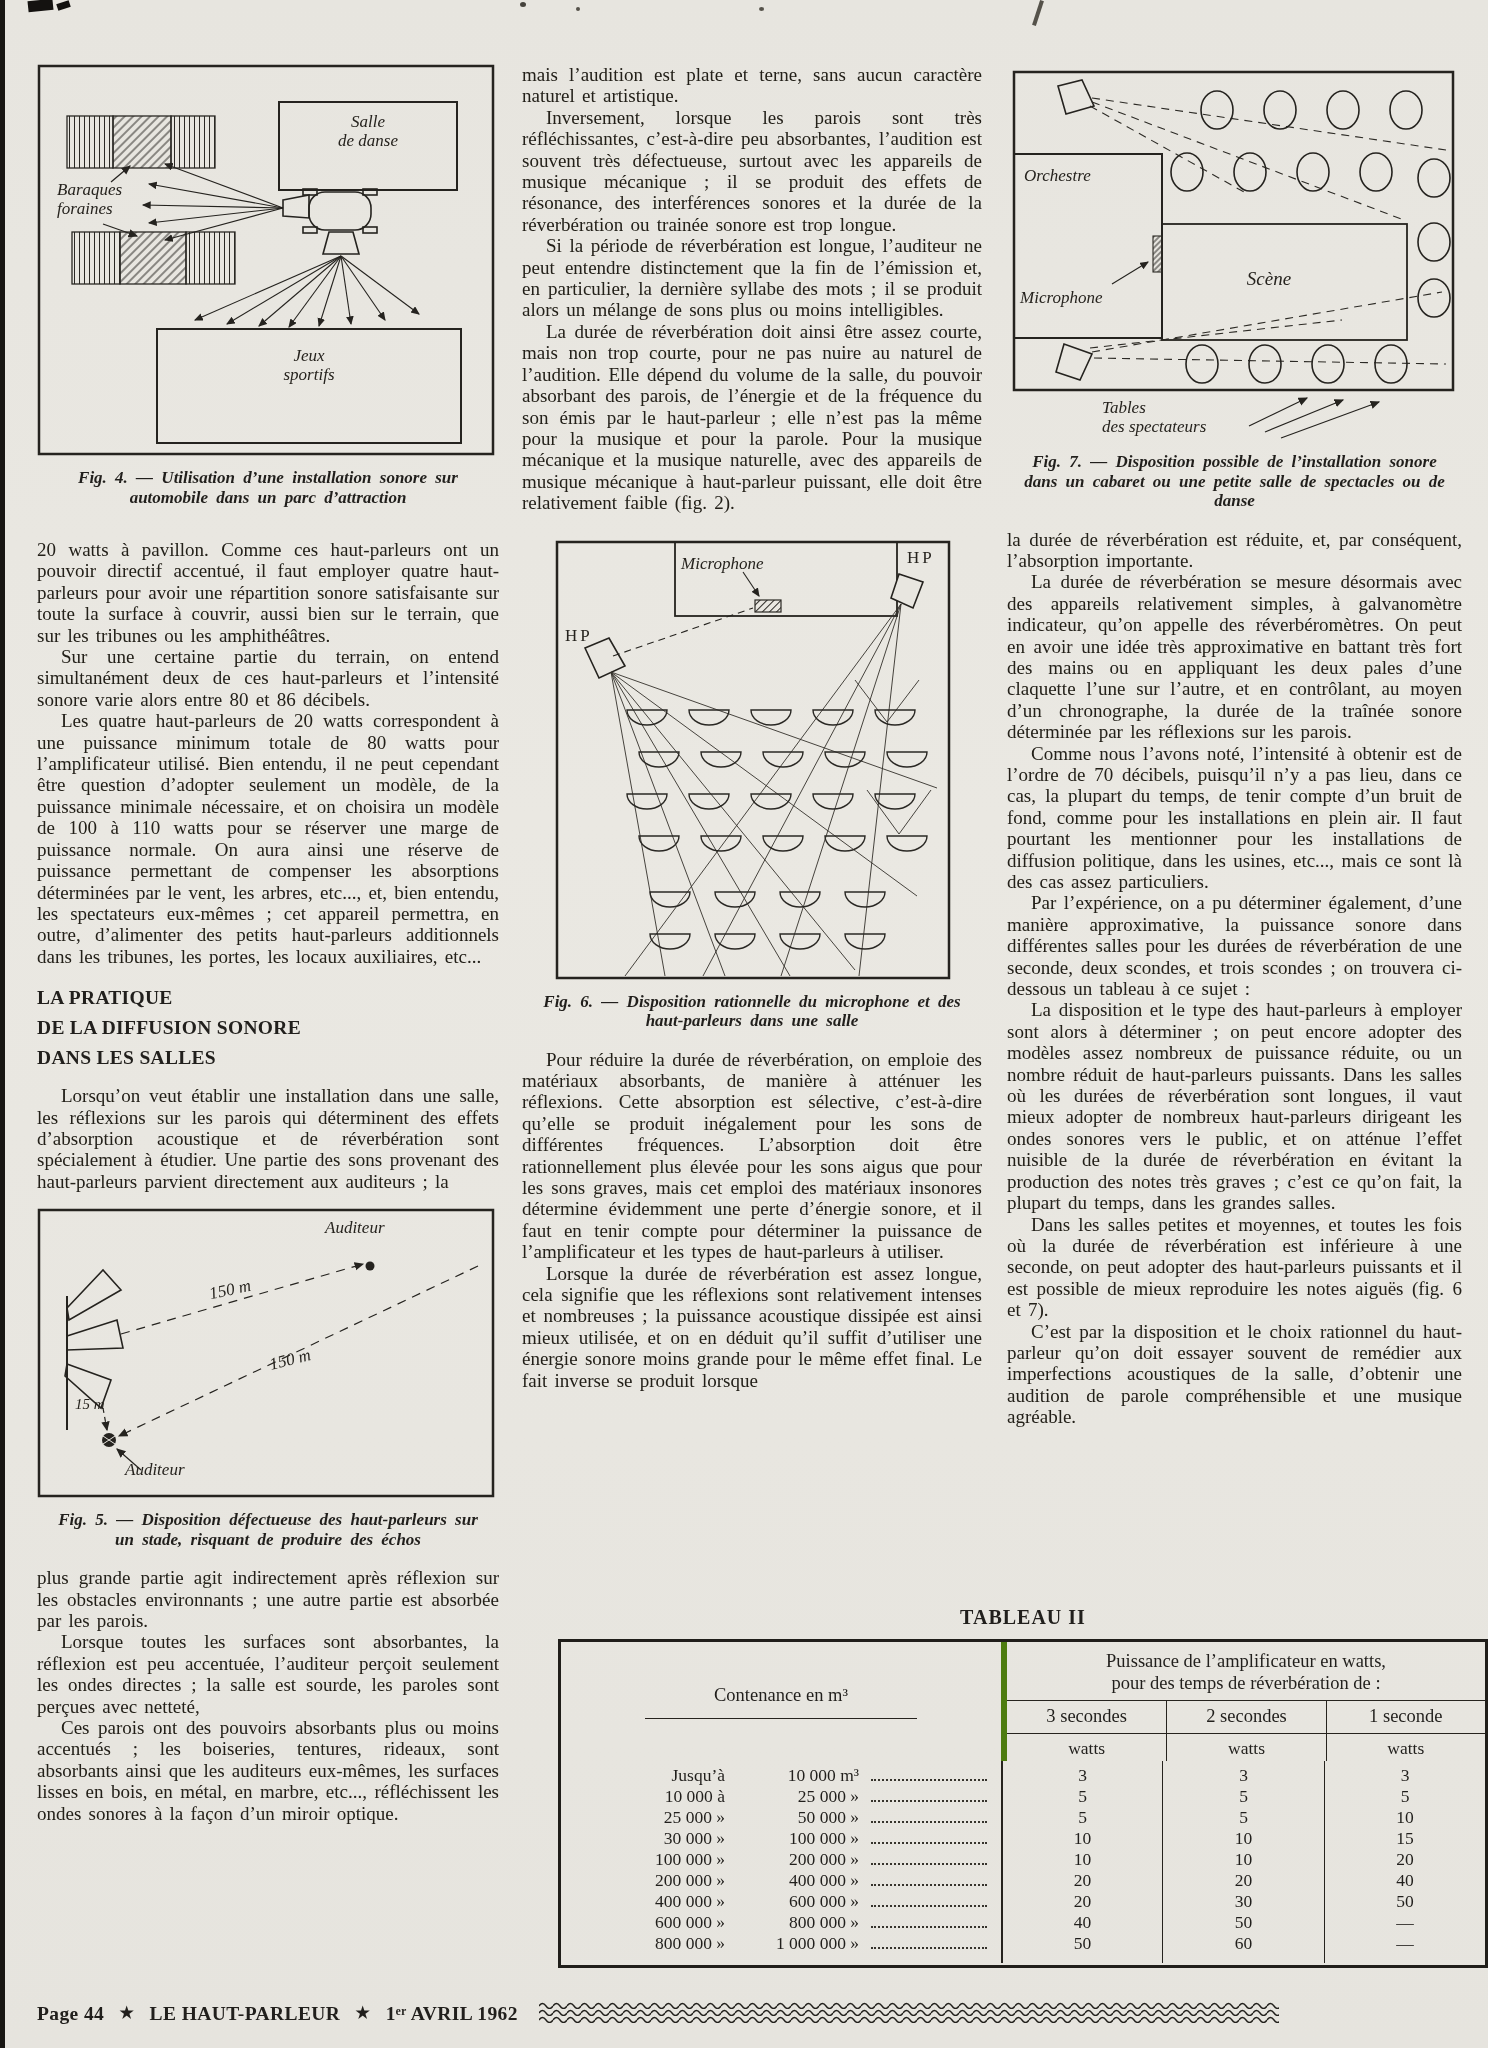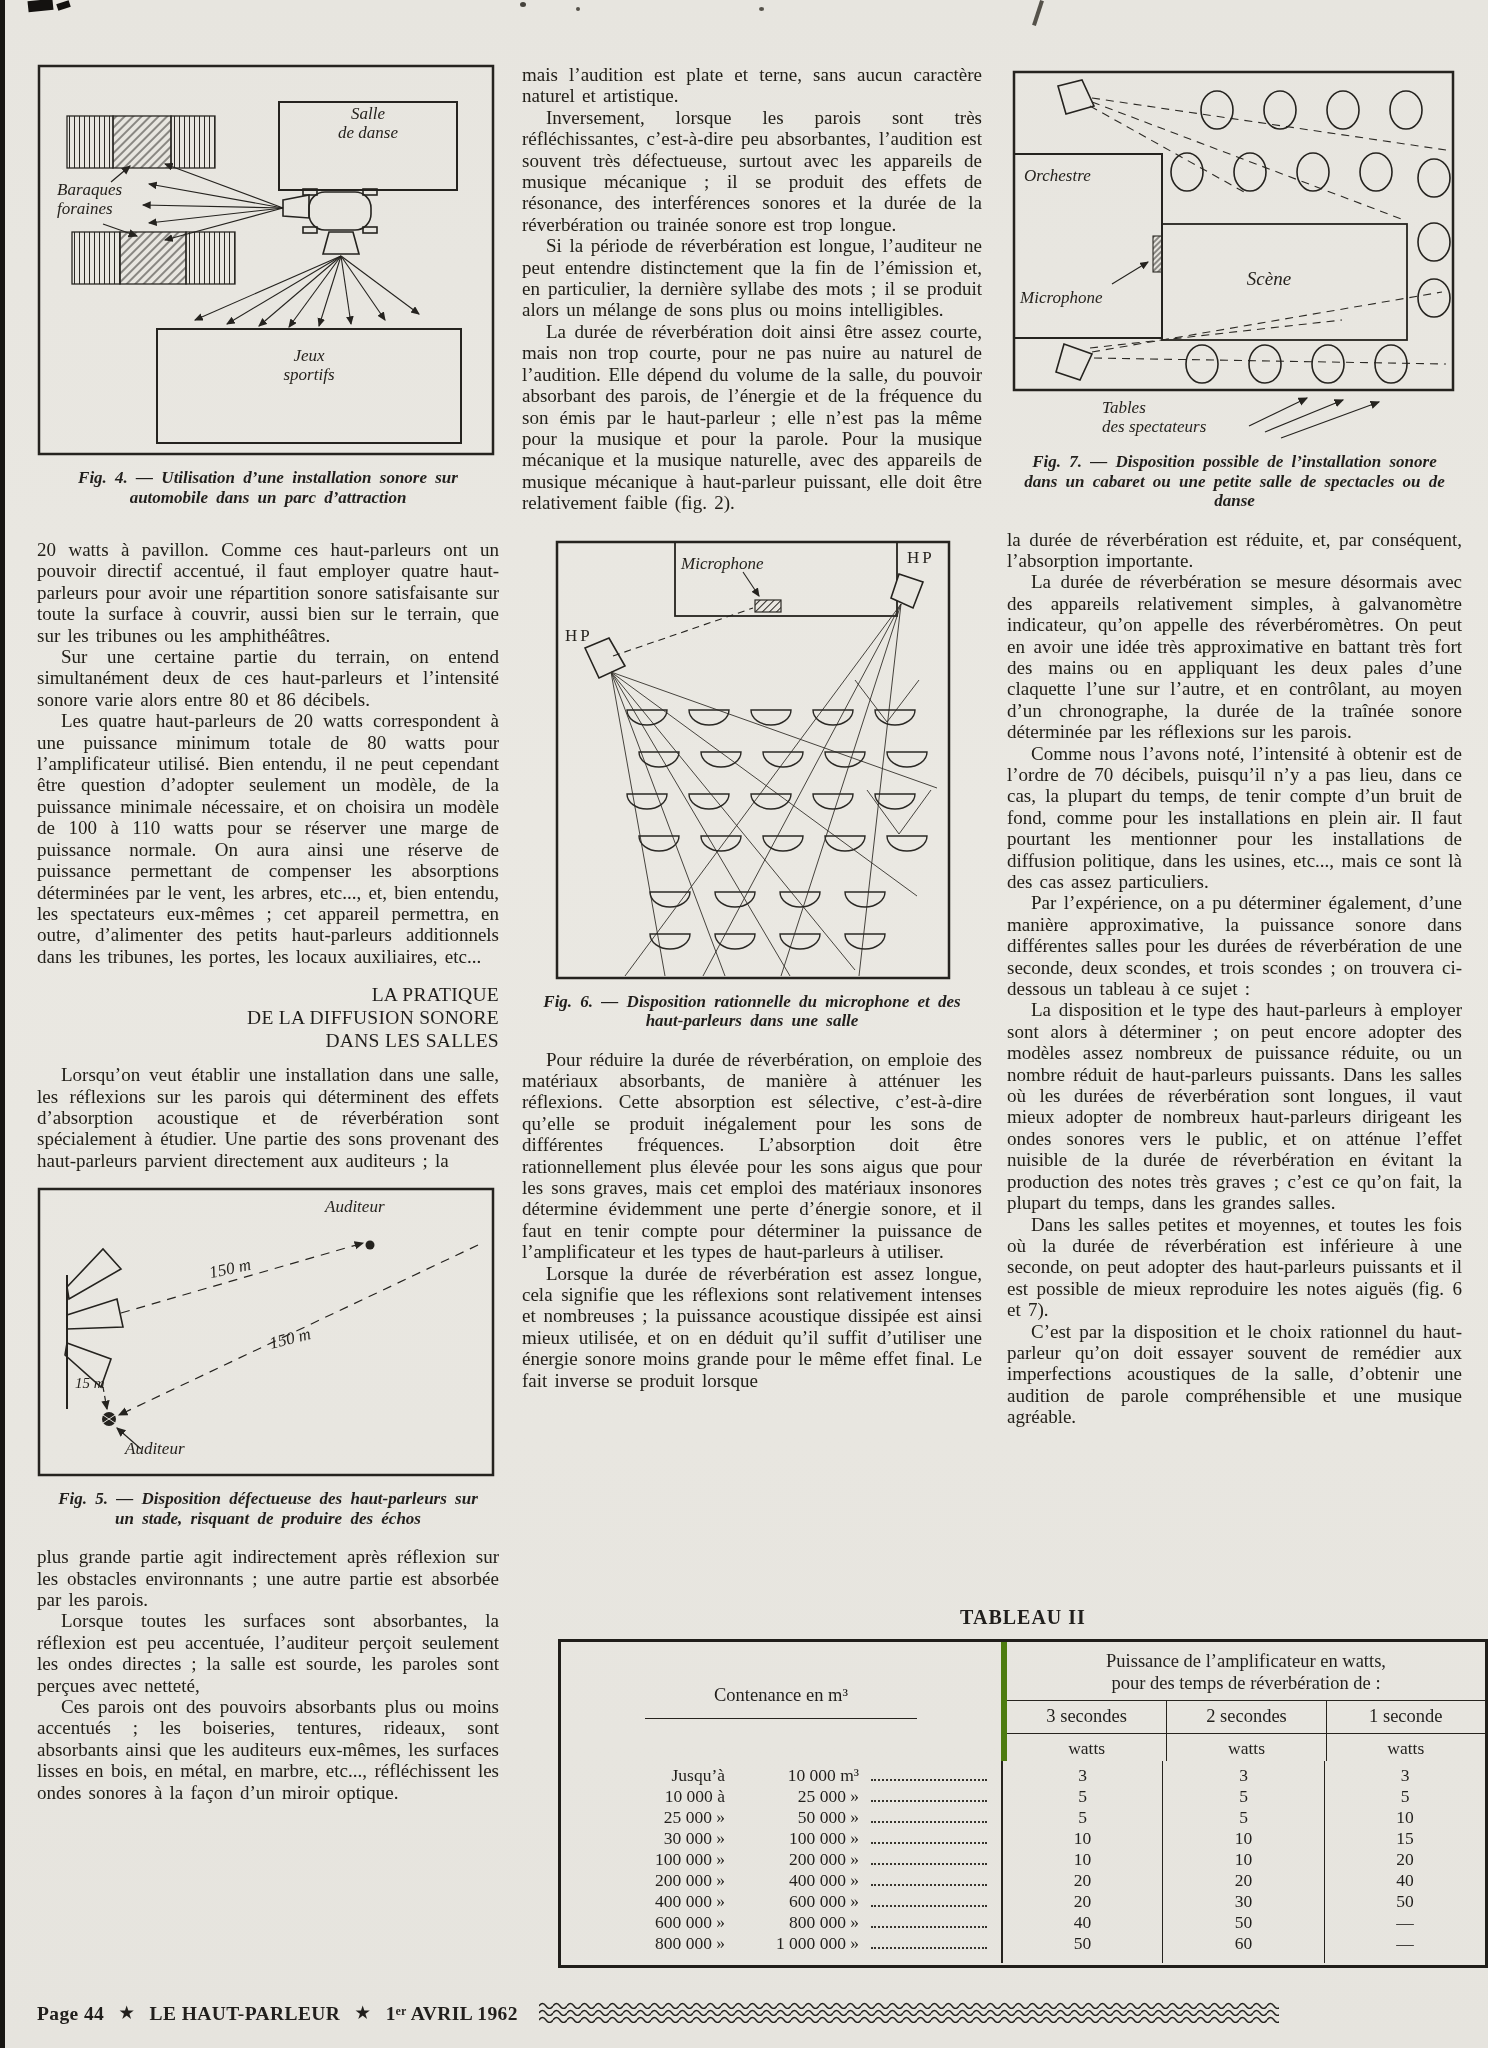--- a/index.html
+++ b/index.html
@@ -19,23 +19,23 @@
   p.body {
     font-size: 19px;
     line-height: 21.4px;
     text-align: justify;
     word-spacing: 2.5px;
     color: #232019;
   }
   p.body.ind { text-indent: 24px; }
   .heading {
     font-size: 19.5px;
-    line-height: 23px;
-    font-weight: normal;
-    text-align: right;
+    line-height: 30px;
+    font-weight: bold;
+    text-align: left;
     letter-spacing: .3px;
     margin: 16px 0 12px 0;
   }
   .prewrap { white-space: pre-line; }
   .figcap {
     font-style: italic;
     font-weight: bold;
     font-size: 17px;
     line-height: 19.5px;
     text-align: center;
@@ -171,21 +171,21 @@
         <line x1="304" y1="192" x2="222" y2="262" marker-end="url(#m4)"></line>
         <line x1="304" y1="192" x2="252" y2="263" marker-end="url(#m4)"></line>
         <line x1="304" y1="192" x2="282" y2="262" marker-end="url(#m4)"></line>
         <line x1="304" y1="192" x2="314" y2="260" marker-end="url(#m4)"></line>
         <line x1="304" y1="192" x2="348" y2="256" marker-end="url(#m4)"></line>
         <line x1="304" y1="192" x2="382" y2="250" marker-end="url(#m4)"></line>
       </g>
     </svg>
     <div class="fig-label prewrap" style="left:20px;top:116px;">Baraques
 foraines</div>
-    <div class="fig-label prewrap" style="left:242px;top:40px;width:178px;text-align:center;">Salle
+    <div class="fig-label prewrap" style="left:242px;top:48px;width:178px;text-align:center;">Salle
 de danse</div>
     <div class="fig-label prewrap" style="left:120px;top:282px;width:304px;text-align:center;">Jeux
 sportifs</div>
   </div>
   <p class="figcap">Fig. 4. — Utilisation d’une installation sonore sur automobile dans un parc d’attraction</p>
 
   <p class="body" style="margin-top:32px;">20 watts à pavillon. Comme ces haut-parleurs ont un pouvoir directif accentué, il faut employer quatre haut-parleurs pour avoir une répartition sonore satisfaisante sur toute la surface à couvrir, aussi bien sur le terrain, que sur les tribunes ou les amphithéâtres.</p>
   <p class="body ind">Sur une certaine partie du terrain, on entend simultanément deux de ces haut-parleurs et l’intensité sonore varie alors entre 80 et 86 décibels.</p>
   <p class="body ind">Les quatre haut-parleurs de 20 watts correspondent à une puissance minimum totale de 80 watts pour l’amplificateur utilisé. Bien entendu, il ne peut cependant être question d’adopter seulement un modèle, de la puissance minimale nécessaire, et on choisira un modèle de 100 à 110 watts pour se réserver une marge de puissance normale. On aura ainsi une réserve de puissance permettant de compenser les absorptions déterminées par le vent, les arbres, etc..., et, bien entendu, les spectateurs eux-mêmes ; cet appareil permettra, en outre, d’alimenter des petits haut-parleurs additionnels dans les tribunes, les portes, les locaux auxiliaires, etc...</p>
 

